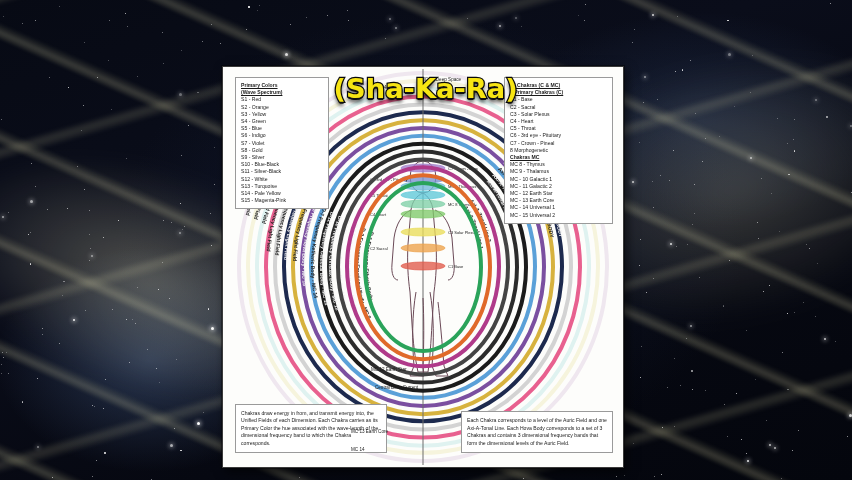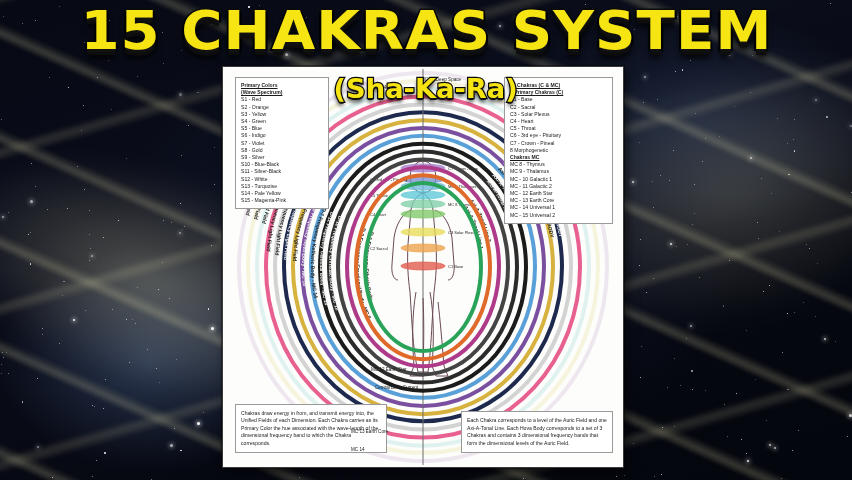--- a/index.html
+++ b/index.html
@@ -335,23 +335,20 @@
         <i style="left:155.9px;top:368.1px;width:0.9px;height:0.9px;opacity:0.86;"></i>
         <i style="left:34.7px;top:186.0px;width:0.9px;height:0.9px;opacity:0.68;"></i>
         <i style="left:652.4px;top:181.0px;width:0.9px;height:0.9px;opacity:0.49;"></i>
         <i style="left:755.4px;top:378.7px;width:0.9px;height:0.9px;opacity:0.36;"></i>
         <i style="left:793.6px;top:150.4px;width:1.3px;height:1.3px;opacity:0.82;"></i>
         <i style="left:213.7px;top:183.9px;width:0.9px;height:0.9px;opacity:0.75;"></i>
         <i style="left:805.6px;top:244.1px;width:1.3px;height:1.3px;opacity:0.40;"></i>
       </div>
   </div>
 
-  <div class="title-wrap">
-    <span class="title">15 CHAKRAS SYSTEM</span>
-  </div>
   <div class="subtitle-wrap">
     <span class="subtitle">(Sha-Ka-Ra)</span>
   </div>
 
   <div class="panel">
 
     <div class="ovals" id="ovals">
         <div class="ov" style="width:372px;height:392px;border-width:4.2px;border-color:#efe7ef;z-index:1;"></div>
         <div class="ov" style="width:354px;height:376.2857142857143px;border-width:4.2px;border-color:#f6f4dd;z-index:2;"></div>
         <div class="ov" style="width:336px;height:360.57142857142856px;border-width:4.2px;border-color:#dff2f0;z-index:3;"></div>

